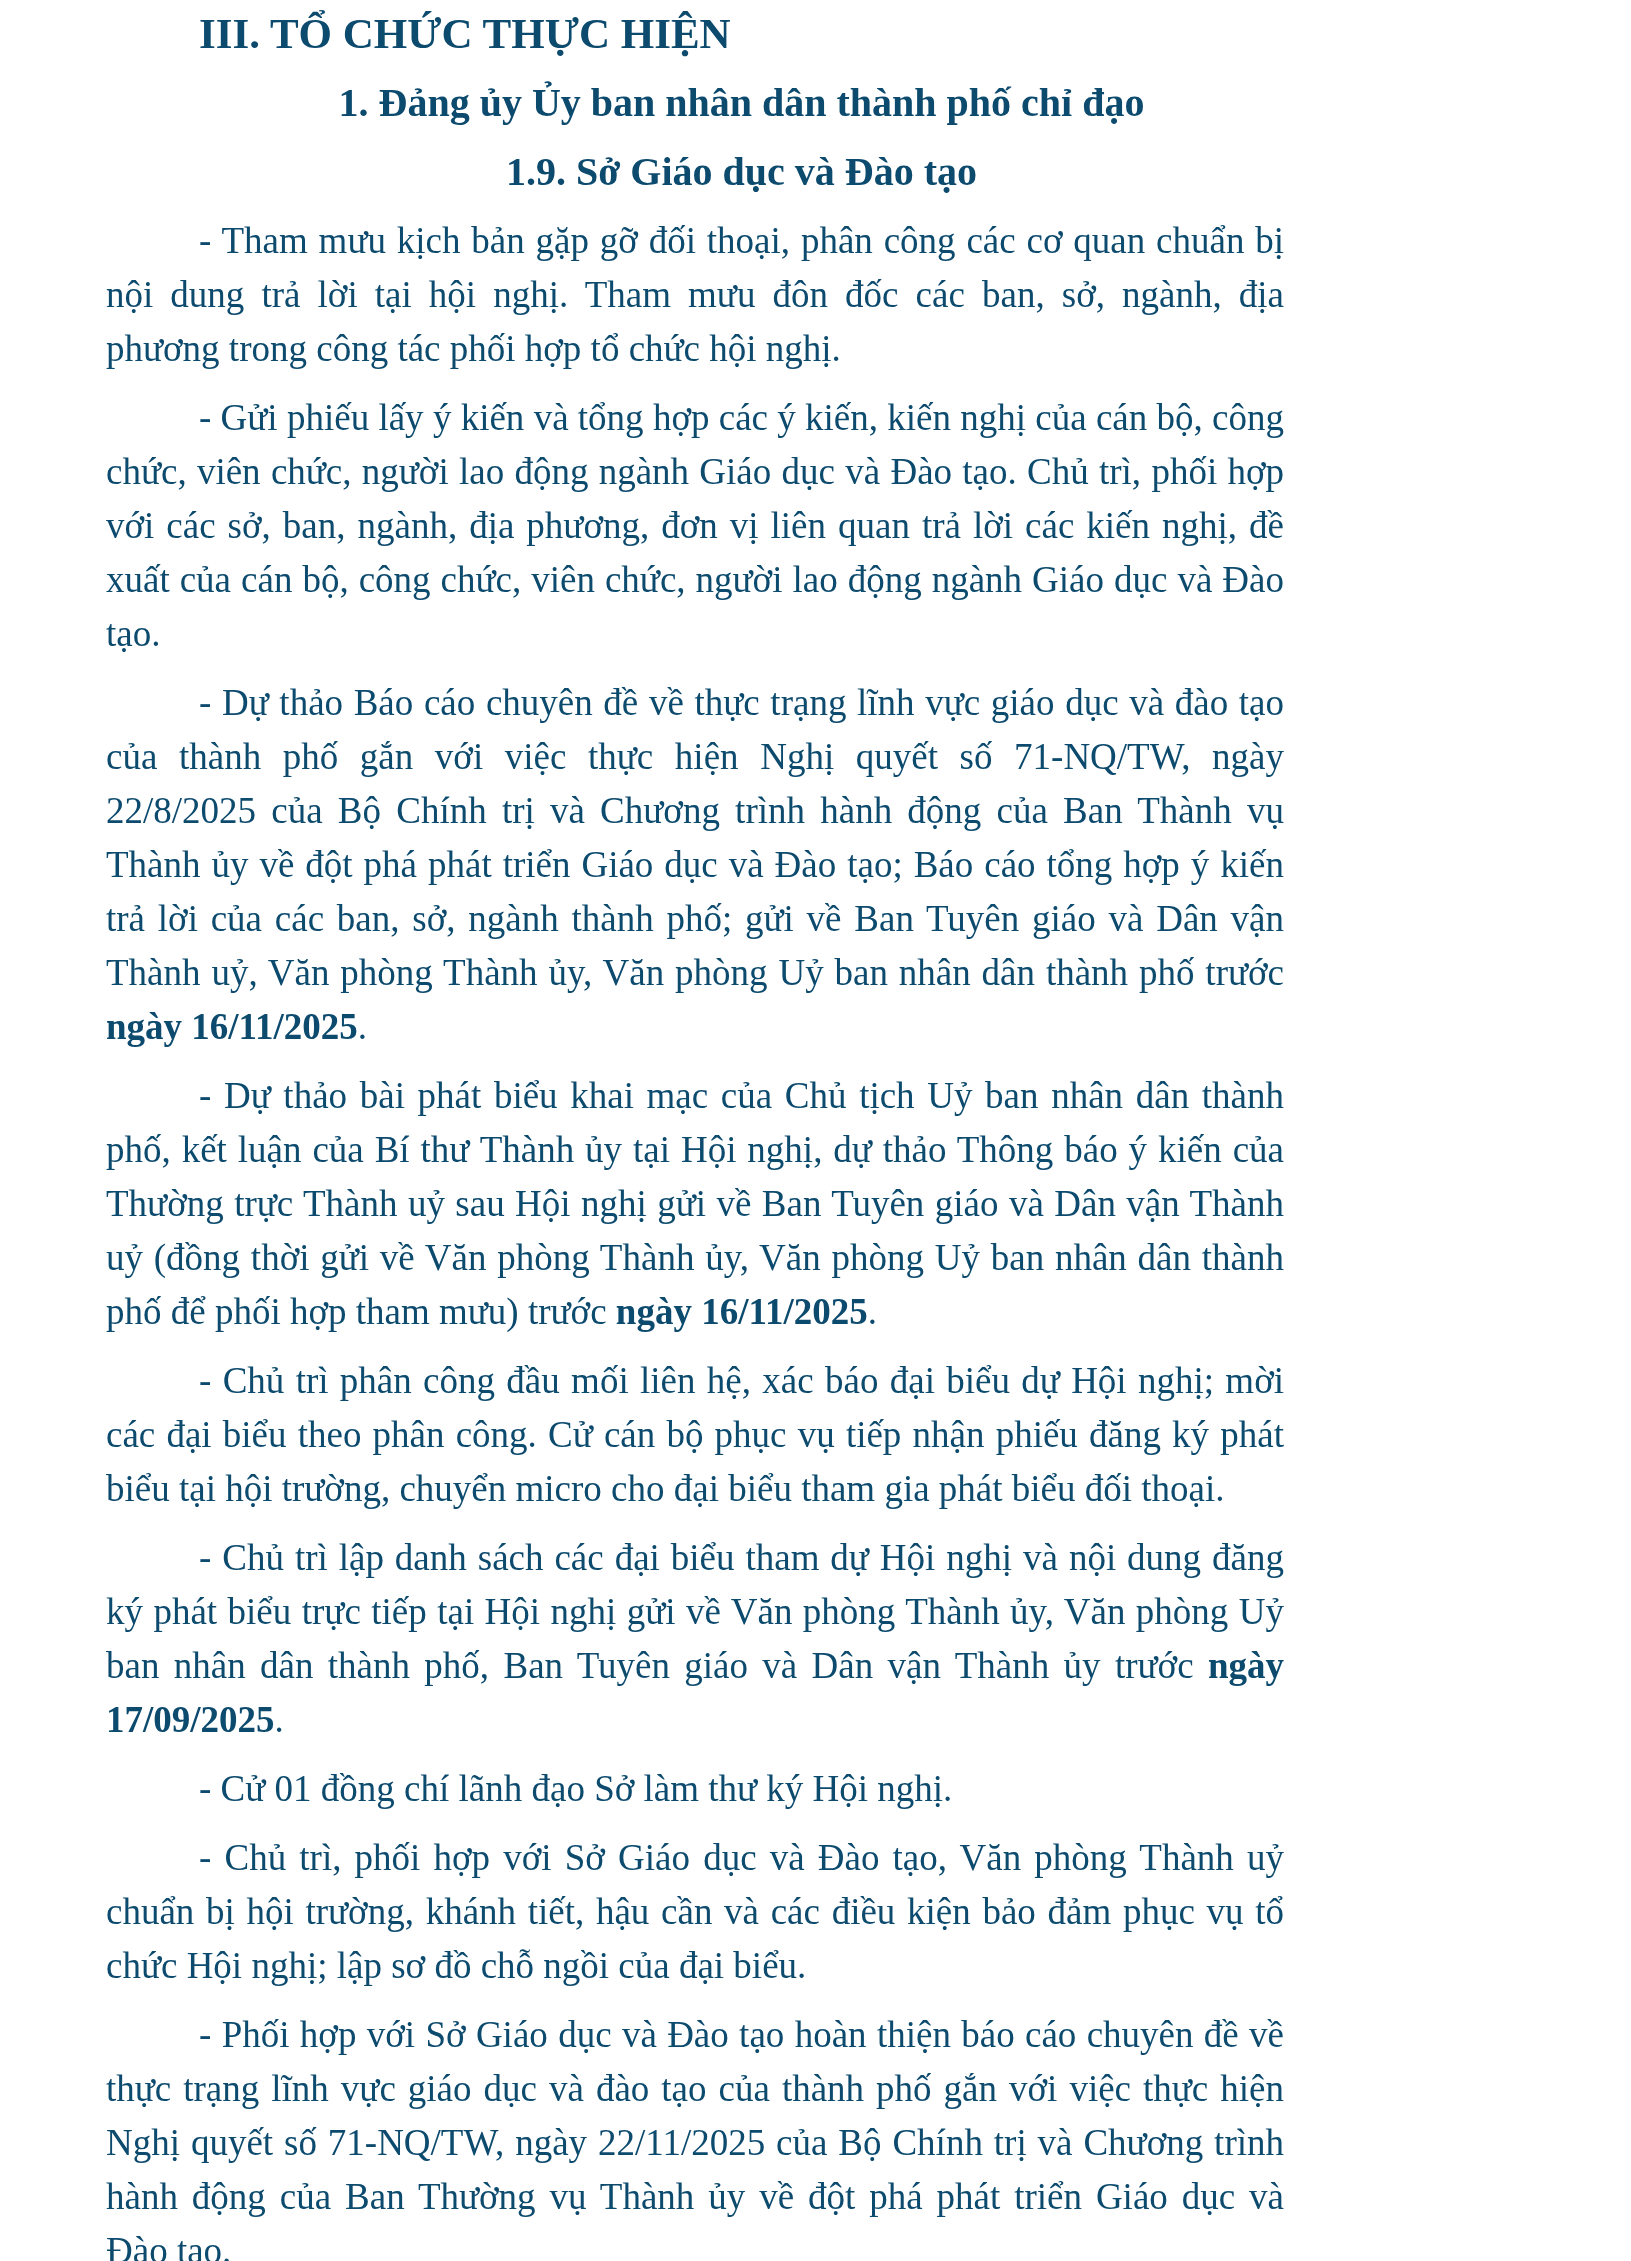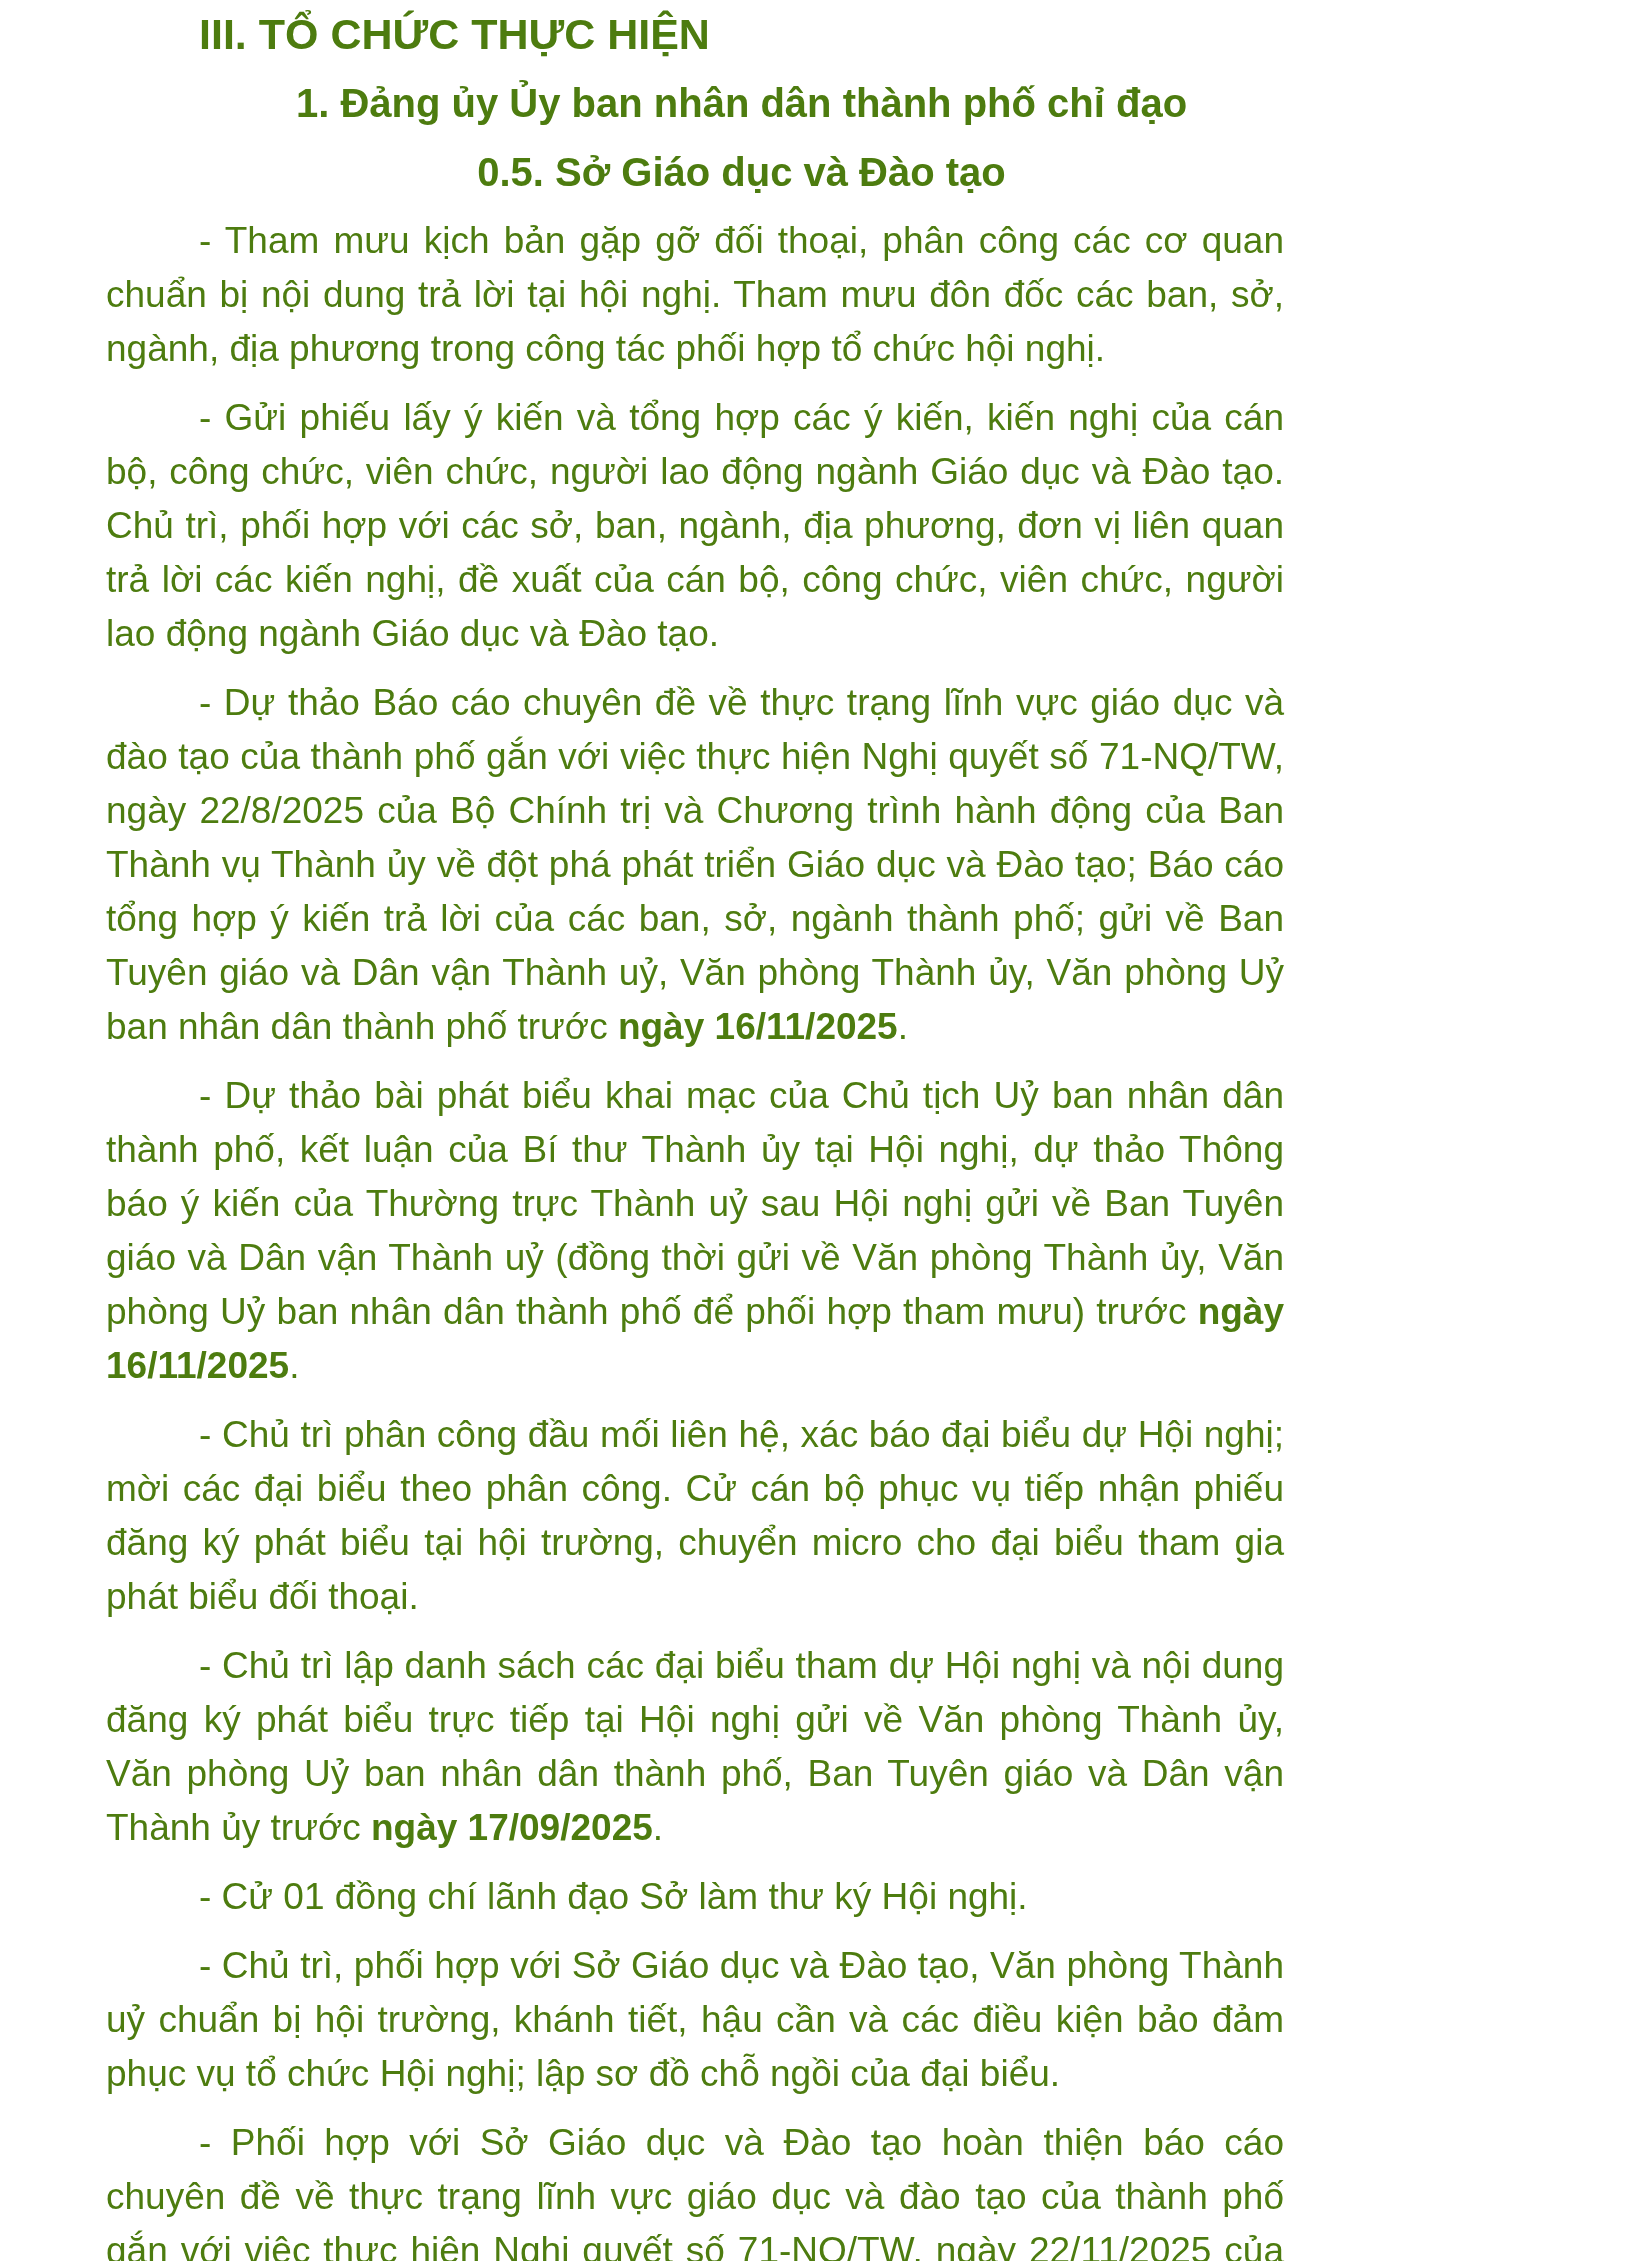--- a/index.html
+++ b/index.html
@@ -6,22 +6,22 @@
     margin: 0;
     padding: 0;
     background: #ffffff;
   }
   .page {
     position: relative;
     width: 1336px;
     height: 2261px;
     box-sizing: border-box;
     background: #ffffff;
-    color: #4d7c0f;
-    font-family: Liberation Sans, sans-serif;
+    color: #0c4a6e;
+    font-family: Liberation Serif, serif;
     font-size: 37px;
     line-height: 54px;
     padding: 7.4px 52px 0 106px;
     overflow: hidden;
     text-align: justify;
   }
   .page h1, .page h2, .page h3, .page p {
     margin: 0 0 15px 0;
     text-indent: 93px;
   }
@@ -44,21 +44,21 @@
 </style>
 </head>
 <body>
 
 <div class="page">
 
   <h1 class="doc-title">III. TỔ CHỨC THỰC HIỆN</h1>
 
   <h2 class="doc-heading">1. Đảng ủy Ủy ban nhân dân thành phố chỉ đạo</h2>
 
-  <h3 class="doc-heading">0.5. Sở Giáo dục và Đào tạo</h3>
+  <h3 class="doc-heading">1.9. Sở Giáo dục và Đào tạo</h3>
 
   <p class="doc-par"><span>- Tham mưu kịch bản gặp gỡ đối thoại, phân công các cơ quan chuẩn bị nội dung trả lời tại hội nghị. Tham mưu đôn đốc các ban, sở, ngành, địa phương trong công tác phối hợp tổ chức hội nghị.</span><b></b><span></span></p>
 
   <p class="doc-par"><span>- Gửi phiếu lấy ý kiến và tổng hợp các ý kiến, kiến nghị của cán bộ, công chức, viên chức, người lao động ngành Giáo dục và Đào tạo. Chủ trì, phối hợp với các sở, ban, ngành, địa phương, đơn vị liên quan trả lời các kiến nghị, đề xuất của cán bộ, công chức, viên chức, người lao động ngành Giáo dục và Đào tạo.</span><b></b><span></span></p>
 
   <p class="doc-par"><span>- Dự thảo Báo cáo chuyên đề về thực trạng lĩnh vực giáo dục và đào tạo của thành phố gắn với việc thực hiện Nghị quyết số 71-NQ/TW, ngày 22/8/2025 của Bộ Chính trị và Chương trình hành động của Ban Thành vụ Thành ủy về đột phá phát triển Giáo dục và Đào tạo; Báo cáo tổng hợp ý kiến trả lời của các ban, sở, ngành thành phố; gửi về Ban Tuyên giáo và Dân vận Thành uỷ, Văn phòng Thành ủy, Văn phòng Uỷ ban nhân dân thành phố trước </span><b>ngày 16/11/2025</b><span>.</span></p>
 
   <p class="doc-par"><span>- Dự thảo bài phát biểu khai mạc của Chủ tịch Uỷ ban nhân dân thành phố, kết luận của Bí thư Thành ủy tại Hội nghị, dự thảo Thông báo ý kiến của Thường trực Thành uỷ sau Hội nghị gửi về Ban Tuyên giáo và Dân vận Thành uỷ (đồng thời gửi về Văn phòng Thành ủy, Văn phòng Uỷ ban nhân dân thành phố để phối hợp tham mưu) trước </span><b>ngày 16/11/2025</b><span>.</span></p>
 
   <p class="doc-par"><span>- Chủ trì phân công đầu mối liên hệ, xác báo đại biểu dự Hội nghị; mời các đại biểu theo phân công. Cử cán bộ phục vụ tiếp nhận phiếu đăng ký phát biểu tại hội trường, chuyển micro cho đại biểu tham gia phát biểu đối thoại.</span><b></b><span></span></p>

